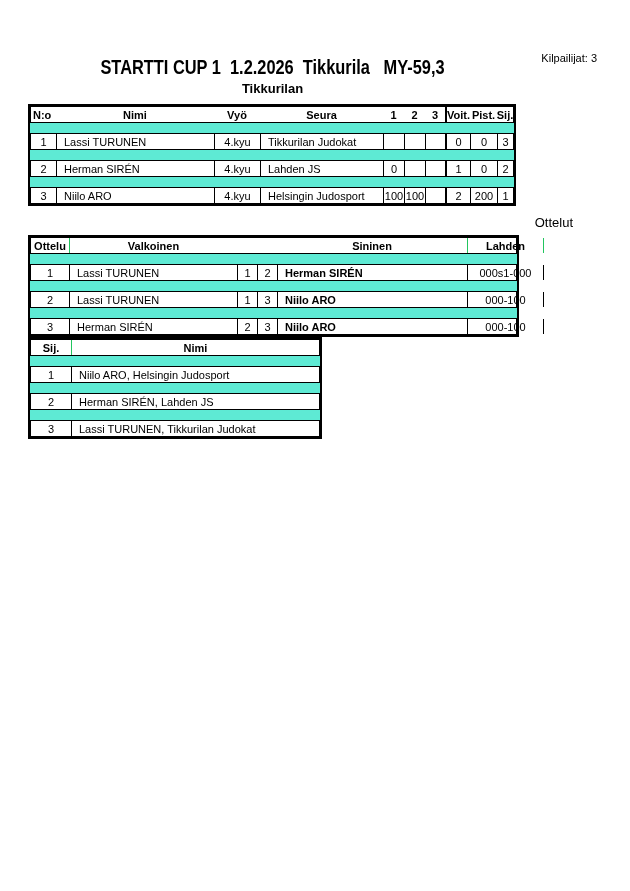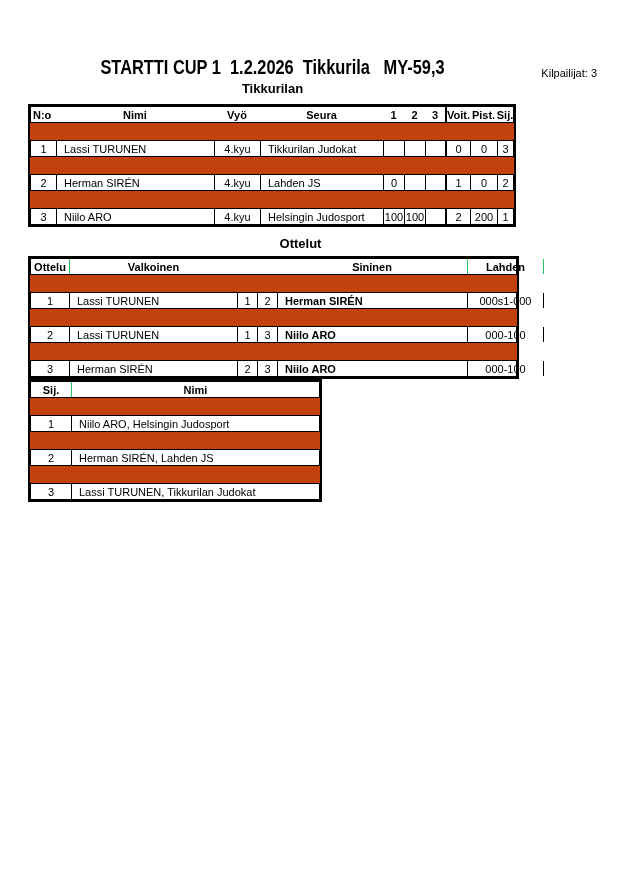--- a/index.html
+++ b/index.html
@@ -6,29 +6,29 @@
   .page {
     position:relative; width:630px; height:891px; background:#ffffff;
     color:#000; font-family:"Liberation Sans", sans-serif; overflow:hidden;
   }
   #hdr { margin-left:28px; width:489px; padding-top:55px; text-align:center; }
   #main-title {
     display:block; font-size:21px; font-weight:bold; white-space:pre;
     transform:scaleX(0.78); transform-origin:center; line-height:24px;
   }
   #subtitle { font-size:13px; font-weight:bold; margin-top:2px; line-height:15px; }
-  #count { position:absolute; top:67px; right:33px; font-size:11px; }
+  #count { position:absolute; top:52px; right:33px; font-size:11px; }
 
-  .sec { font-weight:bold; font-size:13px; text-align:center; line-height:14px; }
+  .sec { font-weight:normal; font-size:13px; text-align:right; line-height:14px; }
   #ottelut-title { margin:10px 0 5px 28px; width:545px; }
   #tulokset-title { margin:12px 0 5px 28px; width:294px; }
 
   .tbl {
-    display:flex; flex-direction:column; gap:17px;
-    border:2px solid #000; background:#c2410c; margin-left:28px; box-sizing:border-box;
+    display:flex; flex-direction:column; gap:10px;
+    border:2px solid #000; background:#5eead4; margin-left:28px; box-sizing:border-box;
   }
   .t1 { width:488px; margin-top:8px; }
   .t2 { width:491px; }
   .t3 { width:294px; }
   .row {
     display:grid; border:1px solid #000; height:17px; box-sizing:border-box;
     font-size:11px; background:#fff; align-items:stretch;
   }
   .t1 .row { grid-template-columns:25px 158px 46px 123px 21px 21px 20px 25px 27px 1fr; }
   .t2 .row { grid-template-columns:38px 168px 20px 20px 190px 76px 1fr; }

